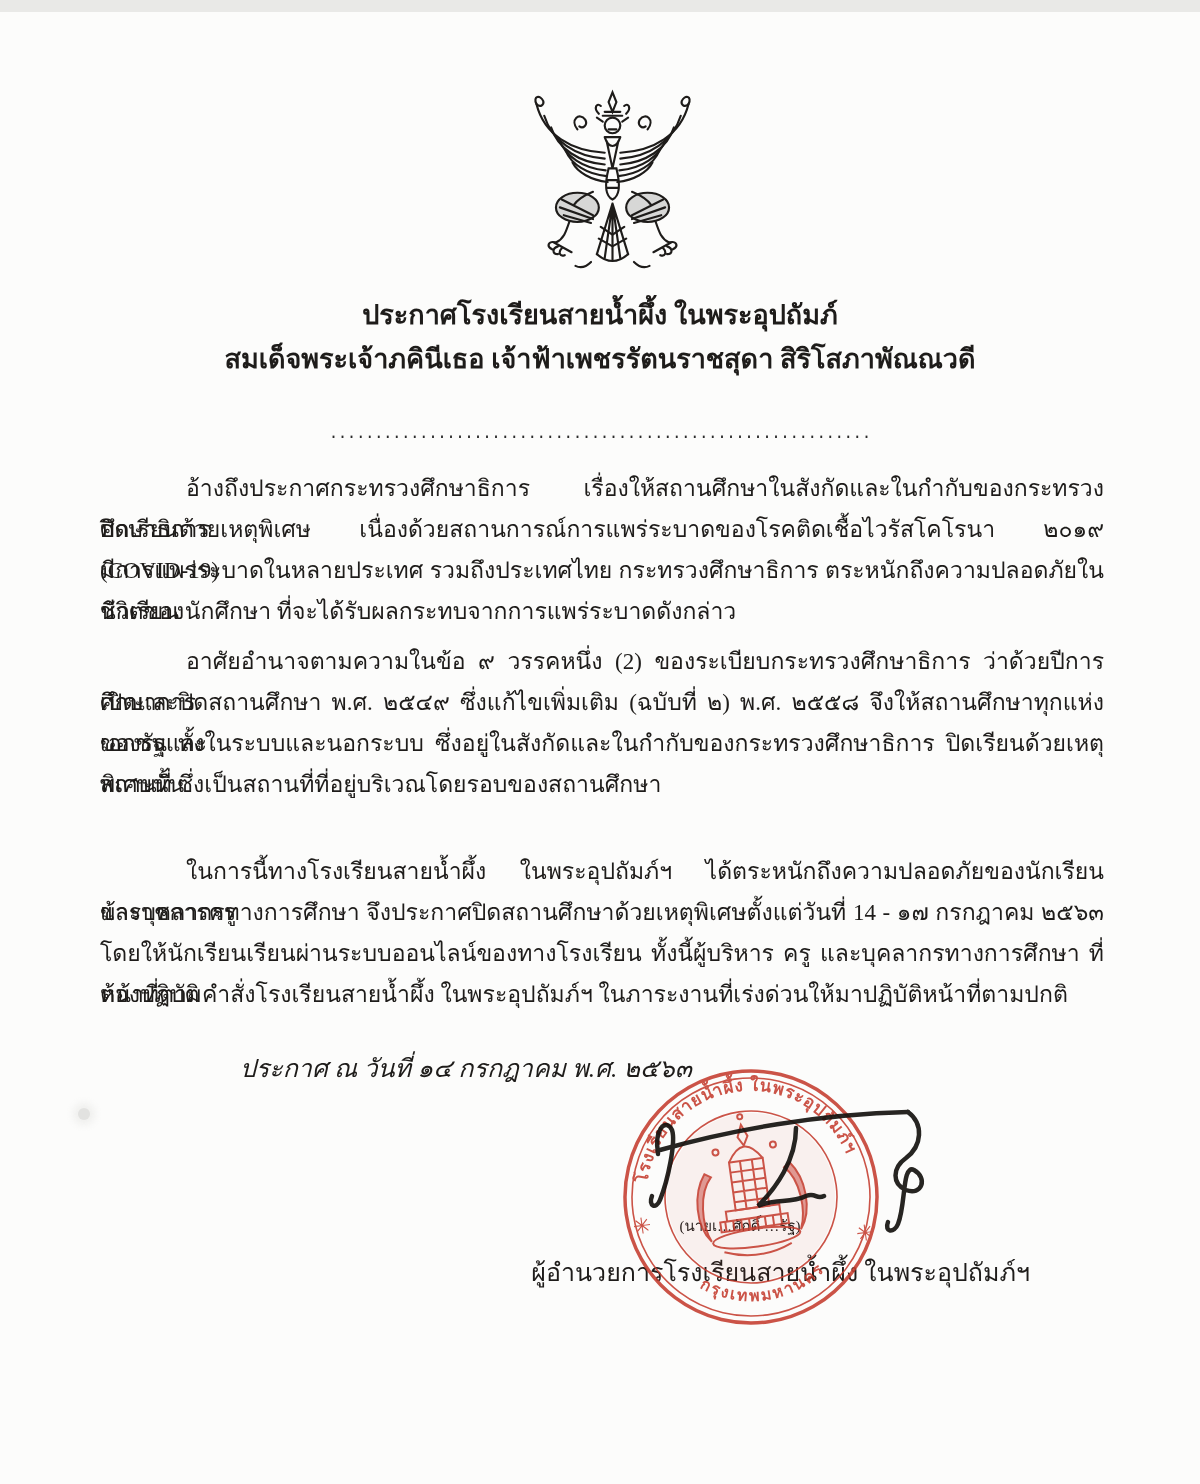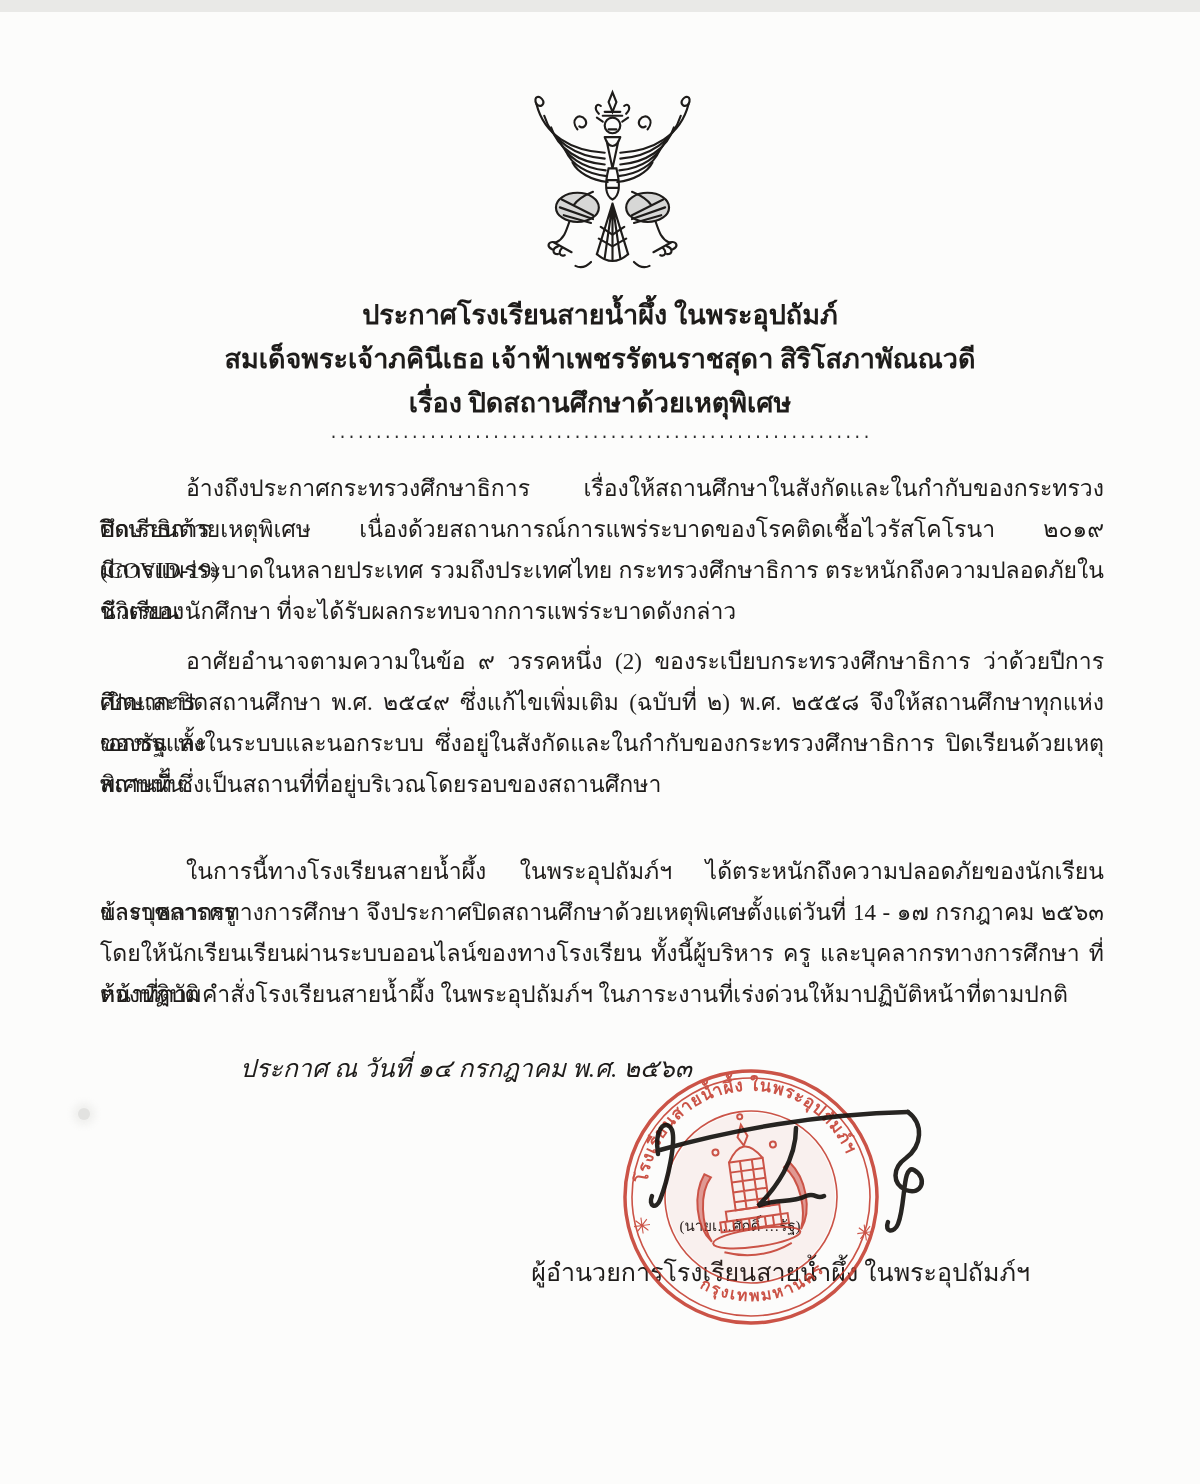--- a/index.html
+++ b/index.html
@@ -89,21 +89,20 @@
 
     <path d="M56,134 C52,146 50,152 42,156 M40,156 l18,10"></path>
     <path d="M42,156 c-8,-2 -10,4 -4,7 M44,160 c-6,2 -6,8 0,8 M48,162 c-4,4 -2,9 3,7"></path>
     <path d="M144,134 C148,146 150,152 158,156 M160,156 l-18,10"></path>
     <path d="M158,156 c8,-2 10,4 4,7 M156,160 c6,2 6,8 0,8 M152,162 c4,4 2,9 -3,7"></path>
     <path d="M78,176 q-8,8 -16,4 M122,176 q8,8 16,4"></path>
   </svg>
 
   <div class="title-line" style="top:283px">ประกาศโรงเรียนสายน้ำผึ้ง ในพระอุปถัมภ์</div>
   <div class="title-line" style="top:327px">สมเด็จพระเจ้าภคินีเธอ เจ้าฟ้าเพชรรัตนราชสุดา สิริโสภาพัณณวดี</div>
-  <div class="title-line" style="top:371px">เรื่อง ปิดสถานศึกษาด้วยเหตุพิเศษ</div>
   <div class="sep" style="top:412px">............................................................</div>
 
   <div class="para" style="top:456px">
     <span class="bline jfull ind">อ้างถึงประกาศกระทรวงศึกษาธิการ เรื่องให้สถานศึกษาในสังกัดและในกำกับของกระทรวงศึกษาธิการ</span>
     <span class="bline jfull">ปิดเรียนด้วยเหตุพิเศษ เนื่องด้วยสถานการณ์การแพร่ระบาดของโรคติดเชื้อไวรัสโคโรนา ๒๐๑๙  (COVID-19)</span>
     <span class="bline jfull">มีการแพร่ระบาดในหลายประเทศ รวมถึงประเทศไทย กระทรวงศึกษาธิการ ตระหนักถึงความปลอดภัยในชีวิตของ</span>
     <span class="bline">นักเรียน นักศึกษา ที่จะได้รับผลกระทบจากการแพร่ระบาดดังกล่าว</span>
   </div>
 
   <div class="para" style="top:629px">

